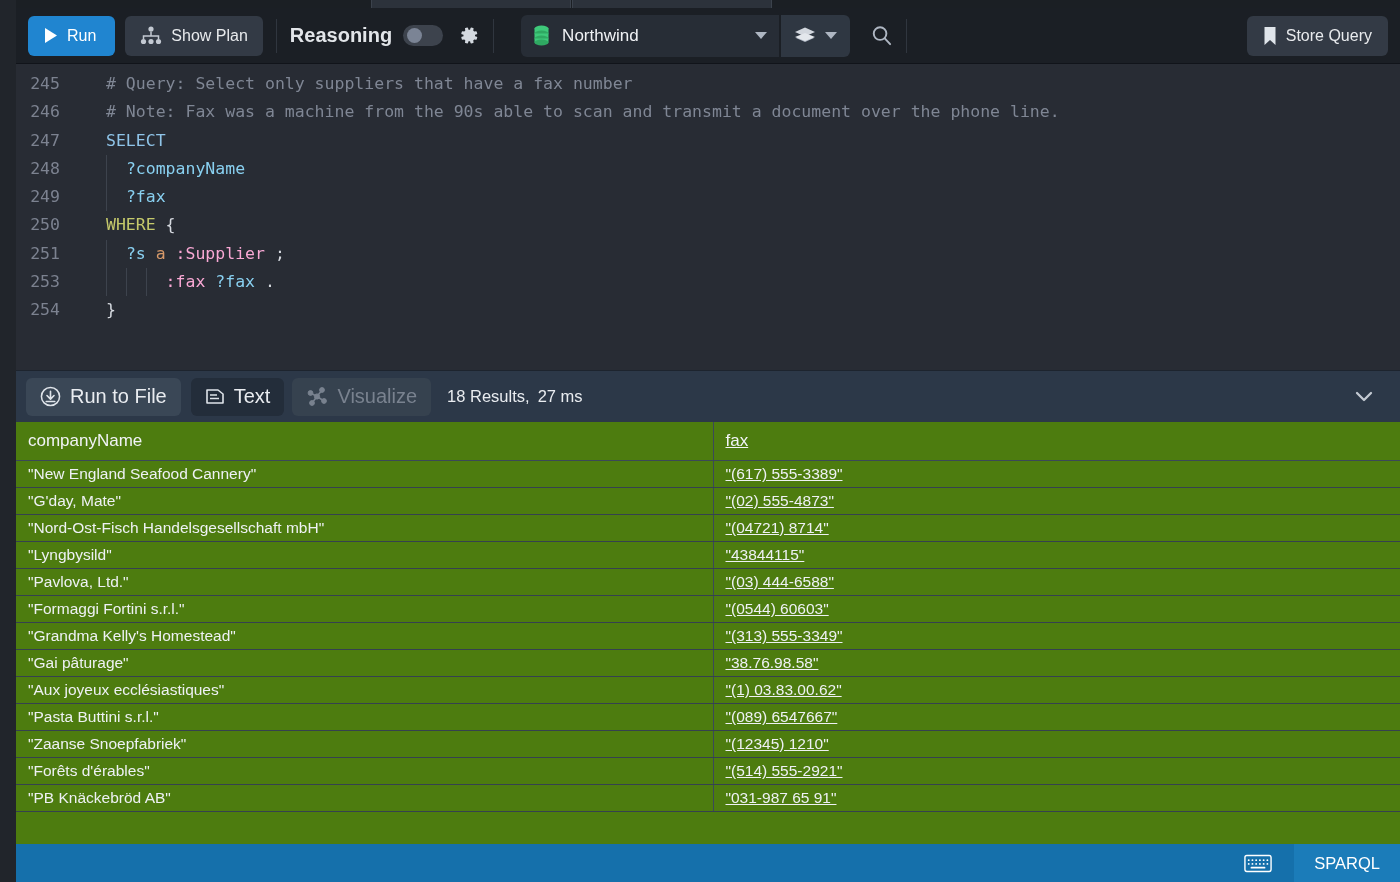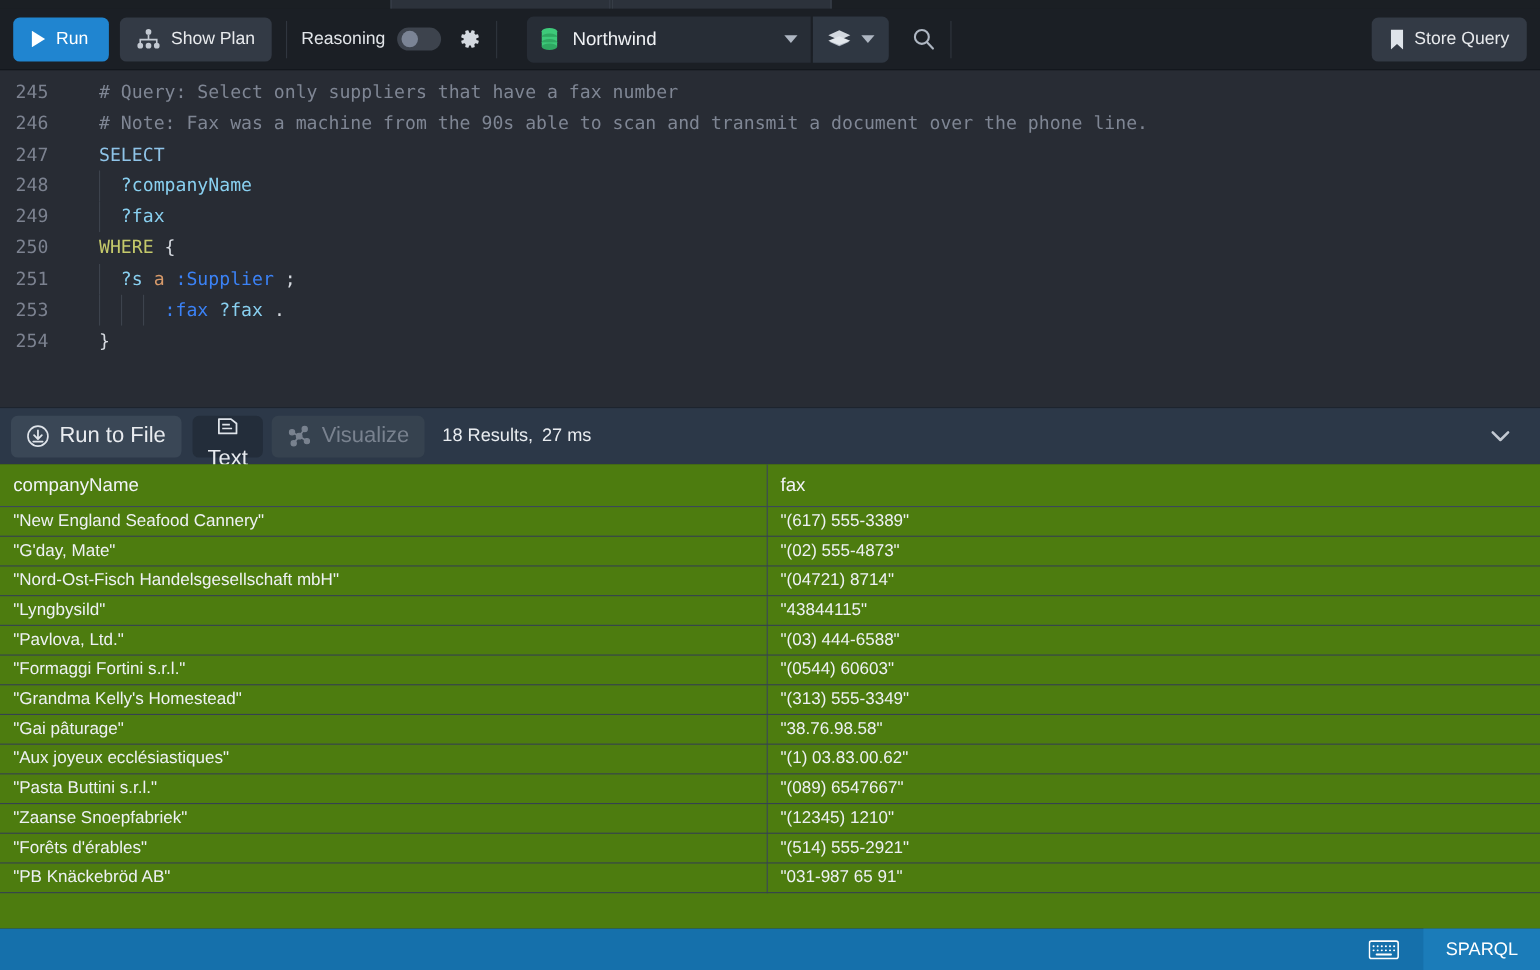--- a/index.html
+++ b/index.html
@@ -2,21 +2,21 @@
 <html><head>
 <meta charset="utf-8">
 <style>
   * { box-sizing: border-box; margin: 0; padding: 0; }
   html, body {
     width: 1400px; height: 882px;
     background: #21252b;
     font-family: "Liberation Sans", sans-serif;
     overflow: hidden;
   }
-  #app { position: relative; width: 1400px; height: 882px; display: flex; flex-direction: column; }
+  #app { position: relative; width: 1400px; height: 882px; display: flex; flex-direction: column; padding-left: 16px; }
 
   
   .tabstrip {
     height: 8px; background: #1b1f24; position: relative; flex: 0 0 8px;
   }
   .tabstrip .tab-frag {
     position: absolute; top: 0; height: 8px; background: #2c323b;
     border-left: 1px solid #3b424c; border-right: 1px solid #3b424c;
   }
   .tabstrip .tab-frag.a { left: 355px; width: 200px; }
@@ -36,21 +36,21 @@
     height: 40px; padding: 0 15px;
     border-radius: 6px;
     font-size: 16px; color: #e8eaed;
     border: none; cursor: pointer;
     white-space: nowrap;
   }
   .btn-run { background: #2085d0; color: #fff; padding: 0 19px 0 15px; }
   .btn-grey { background: #333a45; }
   .btn-store { background: #333a45; padding: 0 16px; }
   .sep { width: 1px; height: 34px; background: #30363f; margin: 0 13px; }
-  .reasoning-label { font-size: 16px; color: #e2e5e9; margin-right: 11px; }
+  .reasoning-label { font-size: 20px; color: #e2e5e9; margin-right: 11px; font-weight: bold; }
   .toggle {
     width: 40px; height: 21px; border-radius: 11px; background: #3d434d;
     position: relative; cursor: pointer; flex: 0 0 40px;
   }
   .toggle .knob {
     position: absolute; top: 3px; left: 4px; width: 15px; height: 15px;
     border-radius: 50%; background: #7b8495;
   }
   .gear-btn { margin-left: 14px; cursor: pointer; display: flex; align-items: center; }
   .dbgroup { display: flex; align-items: center; margin-left: 14px; }
@@ -86,60 +86,60 @@
   .code-line.active .ln { color: #eef1f5; font-weight: bold; }
   .code { position: relative; padding-left: 28px; }
   .guide {
     display: inline-block; width: 0; border-left: 1px solid #3d434d;
     height: 28.3px; vertical-align: middle; position: absolute; top: 0;
   }
   .cmt { color: #7f8694; }
   .kw  { color: #8fc4e8; }
   .kw2 { color: #c5c96b; }
   .var { color: #89d0f0; }
-  .pfx { color: #3b82f6; }
+  .pfx { color: #f9a8d4; }
   .pun { color: #d6dae0; }
   .a-kw{ color: #d79a6a; }
   .cursor {
     display: inline-block; width: 1.6px; height: 21px;
     background: #e9edf2; vertical-align: -4px; margin: 0 -0.8px;
   }
 
   
   .resbar {
     flex: 0 0 52px; height: 52px; background: #2c3848;
     display: flex; align-items: center; padding: 0 10px;
     border-top: 1px solid #1d242e;
   }
   .rb-btn {
     display: inline-flex; align-items: center; gap: 9px;
     height: 38px; padding: 0 14px; border-radius: 6px;
     font-size: 20px; color: #e9ecf0; cursor: pointer; white-space: nowrap;
   }
   .rb-runfile { background: #3a4756; }
-  .rb-text { background: #232d3a; flex-direction: column; }
+  .rb-text { background: #232d3a; }
   .rb-viz { background: #36424f; color: #79828f; cursor: default; }
   .res-meta { font-size: 16.5px; color: #e9ecf0; margin-left: 16px; white-space: pre; }
   .resbar-spacer { flex: 1; }
   .chev-btn { padding: 0 16px; cursor: pointer; display: flex; align-items: center; }
 
   
   .results { flex: 1; background: #4d7c0f; overflow: hidden; position: relative; }
   table.rtable { width: 100%; border-collapse: collapse; table-layout: fixed; }
   table.rtable th {
     text-align: left; font-weight: normal; font-size: 17px; color: #f2f4f7;
     padding: 9px 0 9px 12px; height: 36px;
     border-bottom: 1px solid #3b4858; border-right: 1px solid #3b4858;
   }
   table.rtable td {
     font-size: 15.5px; color: #eef1f4; padding: 4px 0 4px 12px;
     height: 27px; border-bottom: 1px solid #35414f; border-right: 1px solid #3b4858;
     white-space: nowrap; overflow: hidden;
   }
-  table.rtable th:last-child, table.rtable td:last-child { border-right: none; }
+  table.rtable th:last-child, table.rtable td:last-child { border-right: none; text-decoration: underline; }
   col.c1 { width: 697px; }
 
   
   .statusbar {
     flex: 0 0 38px; height: 38px; background: #1570ab;
     display: flex; align-items: center; justify-content: flex-end;
   }
   .sb-kbd { padding: 0 22px; display: flex; align-items: center; cursor: pointer; }
   .sb-lang {
     background: #1b7cb9; height: 38px; display: flex; align-items: center;

